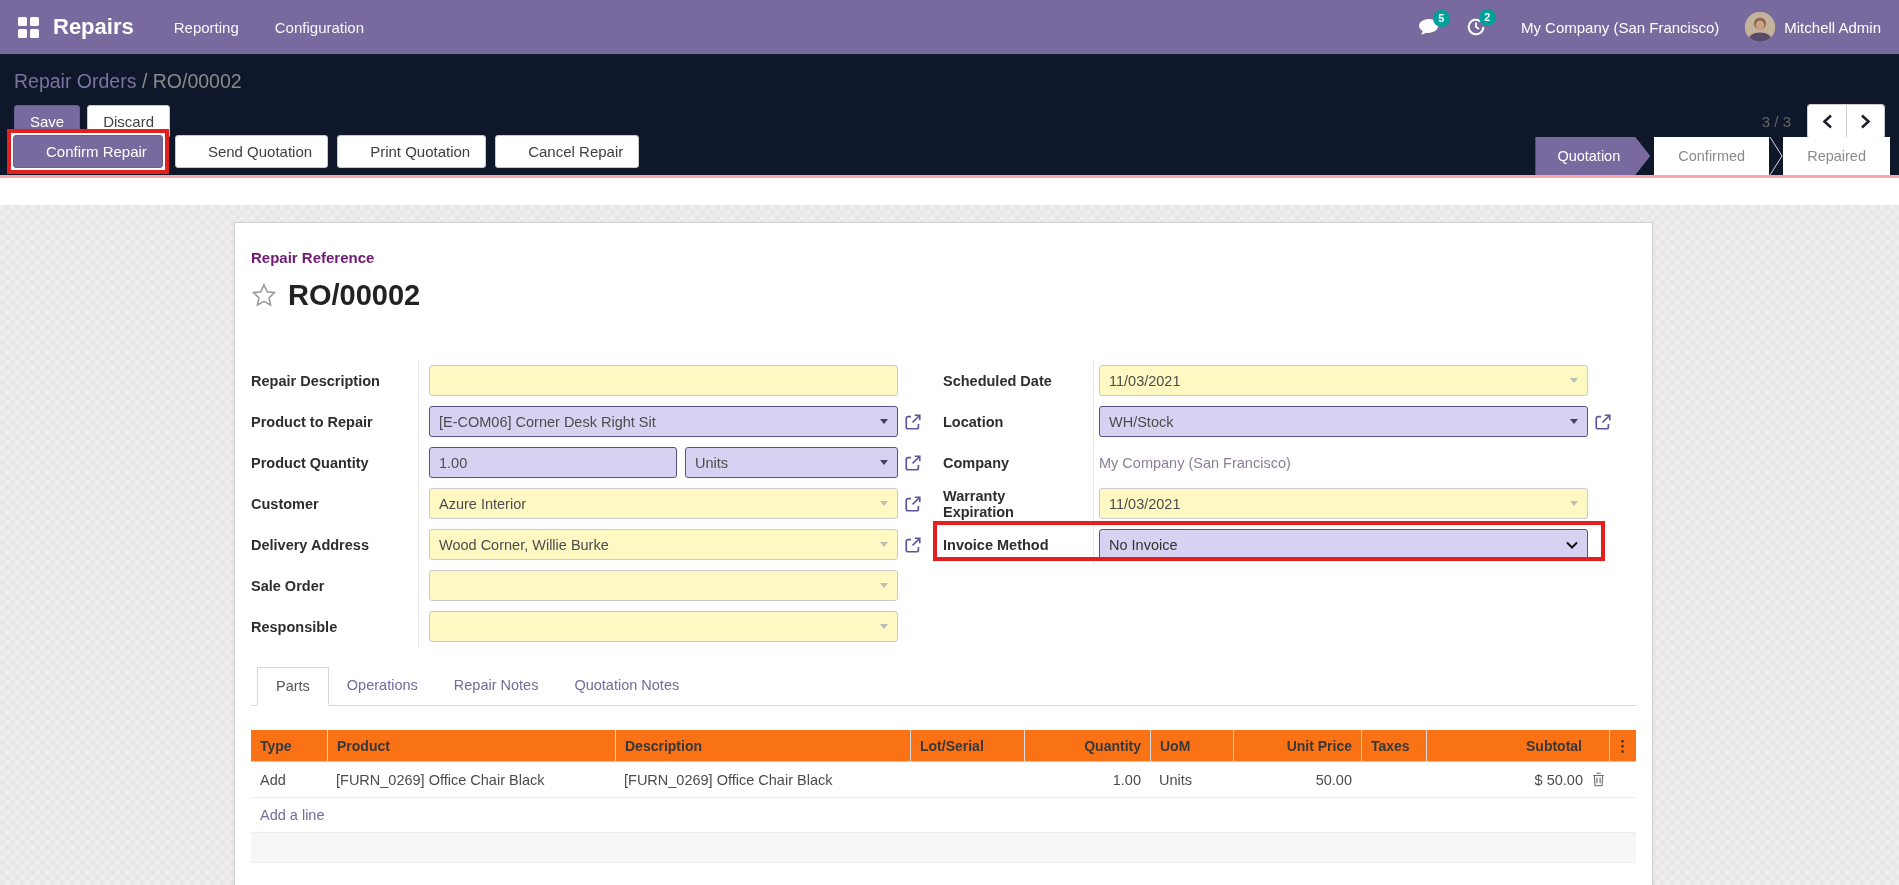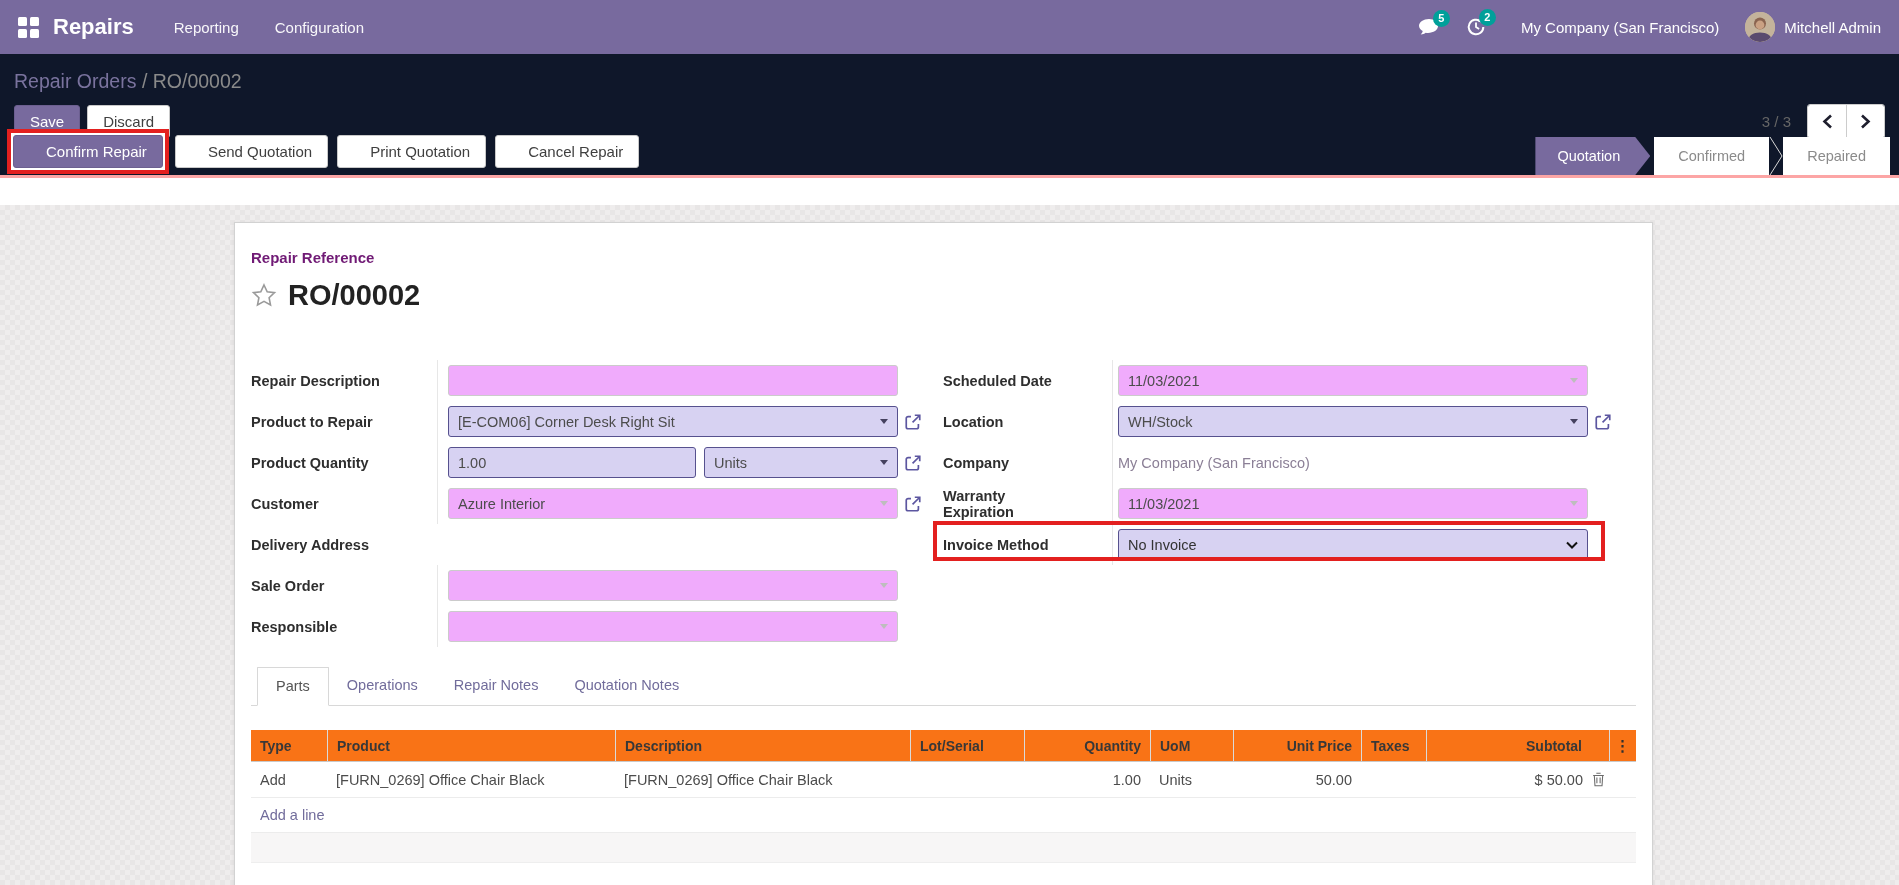--- a/index.html
+++ b/index.html
@@ -60,27 +60,27 @@
 
   .ref-label { font-size:15px; font-weight:700; color:#701a75; }
   .title-row { display:flex; align-items:center; margin-top:13px; }
   .star { flex:0 0 26px; cursor:pointer; }
   .sheet-title { font-size:29px; font-weight:700; color:#222; margin-left:11px; }
 
   
   .o-form { display:flex; margin-top:48px; }
   .fg-left { width:647px; margin-right:45px; }
   .fg-right { width:645px; position:relative; }
-  .frow { display:flex; align-items:center; height:41px;gap:19px; }
+  .frow { display:flex; align-items:center; height:41px; }
   .flabel { font-size:14.5px; font-weight:700; color:#2e2e2e; padding-right:14px; }
   .fg-left .flabel { flex:0 0 167px; }
   .fg-right .flabel { flex:0 0 150px; }
   .fcell { flex:1; align-self:stretch; display:flex; align-items:center; border-left:1px solid #e7e7e7; padding-left:10px; }
   .fg-right .fcell { padding-left:5px; }
-  .ibox { display:flex; align-items:center; height:31px; border:1px solid #cbcbcb; border-radius:3px; background:#f0abfc;
+  .ibox { display:flex; align-items:center; height:31px; border:1px solid #cbcbcb; border-radius:3px; background:#fef9c3;
           padding:0 4px 0 9px; font-size:14.5px; color:#4c4c4c; flex:1; cursor:text; overflow:hidden; white-space:nowrap; }
   .ibox .caret { width:0; height:0; border-top:5px solid #bdbdbd; border-left:4.5px solid transparent; border-right:4.5px solid transparent; margin-left:auto; margin-right:5px; flex:0 0 auto; }
   .ibox.lav { background:#d7d2f2; border-color:#56518e; }
   .ibox.lav .caret { border-top-color:#45415f; }
   .ibox.qty { flex:0 0 248px; margin-right:8px; }
   .ext { margin-left:6px; margin-right:-24px; flex:0 0 18px; cursor:pointer; }
   .link-text { font-size:14.5px; color:#8b7f96; cursor:pointer; }
   .selbox { display:flex; align-items:center; height:31px; border:1px solid #56518e; border-radius:3px; background:#d7d2f2;
             padding:0 9px; font-size:14.5px; color:#333; flex:1; cursor:pointer; }
   .selbox svg { margin-left:auto; }
@@ -259,20 +259,30 @@
               </div>
             <svg class="ext" width="18" height="18" viewBox="0 0 16 16">
               <path d="M6.2 3.2H3.6A1.6 1.6 0 0 0 2 4.8v7.6A1.6 1.6 0 0 0 3.6 14h7.6a1.6 1.6 0 0 0 1.6-1.6V9.8" fill="none" stroke="#5c56a0" stroke-width="1.5"></path>
               <path d="M7.6 8.4 L14 2 M9.6 2H14v4.4" fill="none" stroke="#5c56a0" stroke-width="1.5"></path>
             </svg>
           </div>
         </div>
 
         <div class="frow">
           <div class="flabel">Delivery Address</div>
+          <div class="fcell">
+            <div class="ibox">
+                <span>Wood Corner, Willie Burke</span>
+                <span class="caret"></span>
+              </div>
+            <svg class="ext" width="18" height="18" viewBox="0 0 16 16">
+              <path d="M6.2 3.2H3.6A1.6 1.6 0 0 0 2 4.8v7.6A1.6 1.6 0 0 0 3.6 14h7.6a1.6 1.6 0 0 0 1.6-1.6V9.8" fill="none" stroke="#5c56a0" stroke-width="1.5"></path>
+              <path d="M7.6 8.4 L14 2 M9.6 2H14v4.4" fill="none" stroke="#5c56a0" stroke-width="1.5"></path>
+            </svg>
+          </div>
         </div>
 
         <div class="frow">
           <div class="flabel">Sale Order</div>
           <div class="fcell">
             <div class="ibox">
                 <span></span>
                 <span class="caret"></span>
               </div>
           </div>

